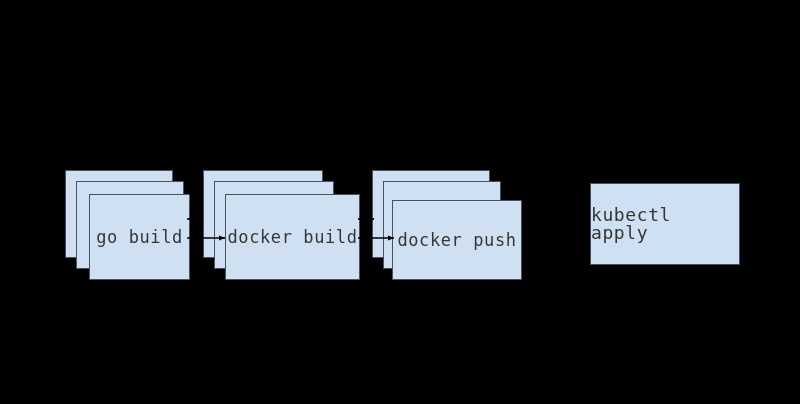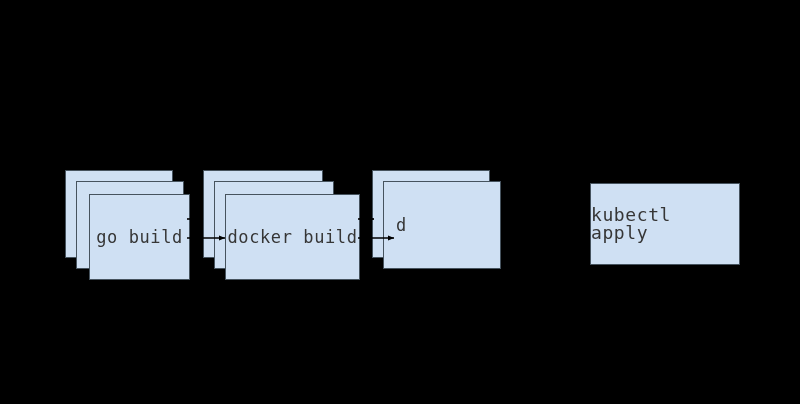--- a/index.html
+++ b/index.html
@@ -122,20 +122,23 @@
   <div class="stack" style="left:372px; top:170px; width:150px; height:110px;">
 
     <div class="card rear back" style="left:0px; top:0px; width:118px; height:88px;">
       <span class="card-label">d</span>
     </div>
 
     <div class="card mid back" style="left:11px; top:11px; width:118px; height:88px;">
       <span class="card-label">d</span>
     </div>
 
+    <div class="card front" style="left:20px; top:30px; width:130px; height:80px;">
+      <span class="card-label">docker push</span>
+    </div>
   </div>
 
   <div class="plain-node" style="left:590px; top:183px; width:150px; height:82px;">
     <span class="node-label">kubectl apply</span>
   </div>
 
   <svg class="arrow-layer" viewBox="0 0 800 404" width="800" height="404">
     <defs>
       <marker id="ah" markerWidth="7" markerHeight="7" refX="6.4" refY="3" orient="auto" markerUnits="userSpaceOnUse">
         <path d="M0,0.3 L6.6,3 L0,5.7 z" fill="#000000"></path>

